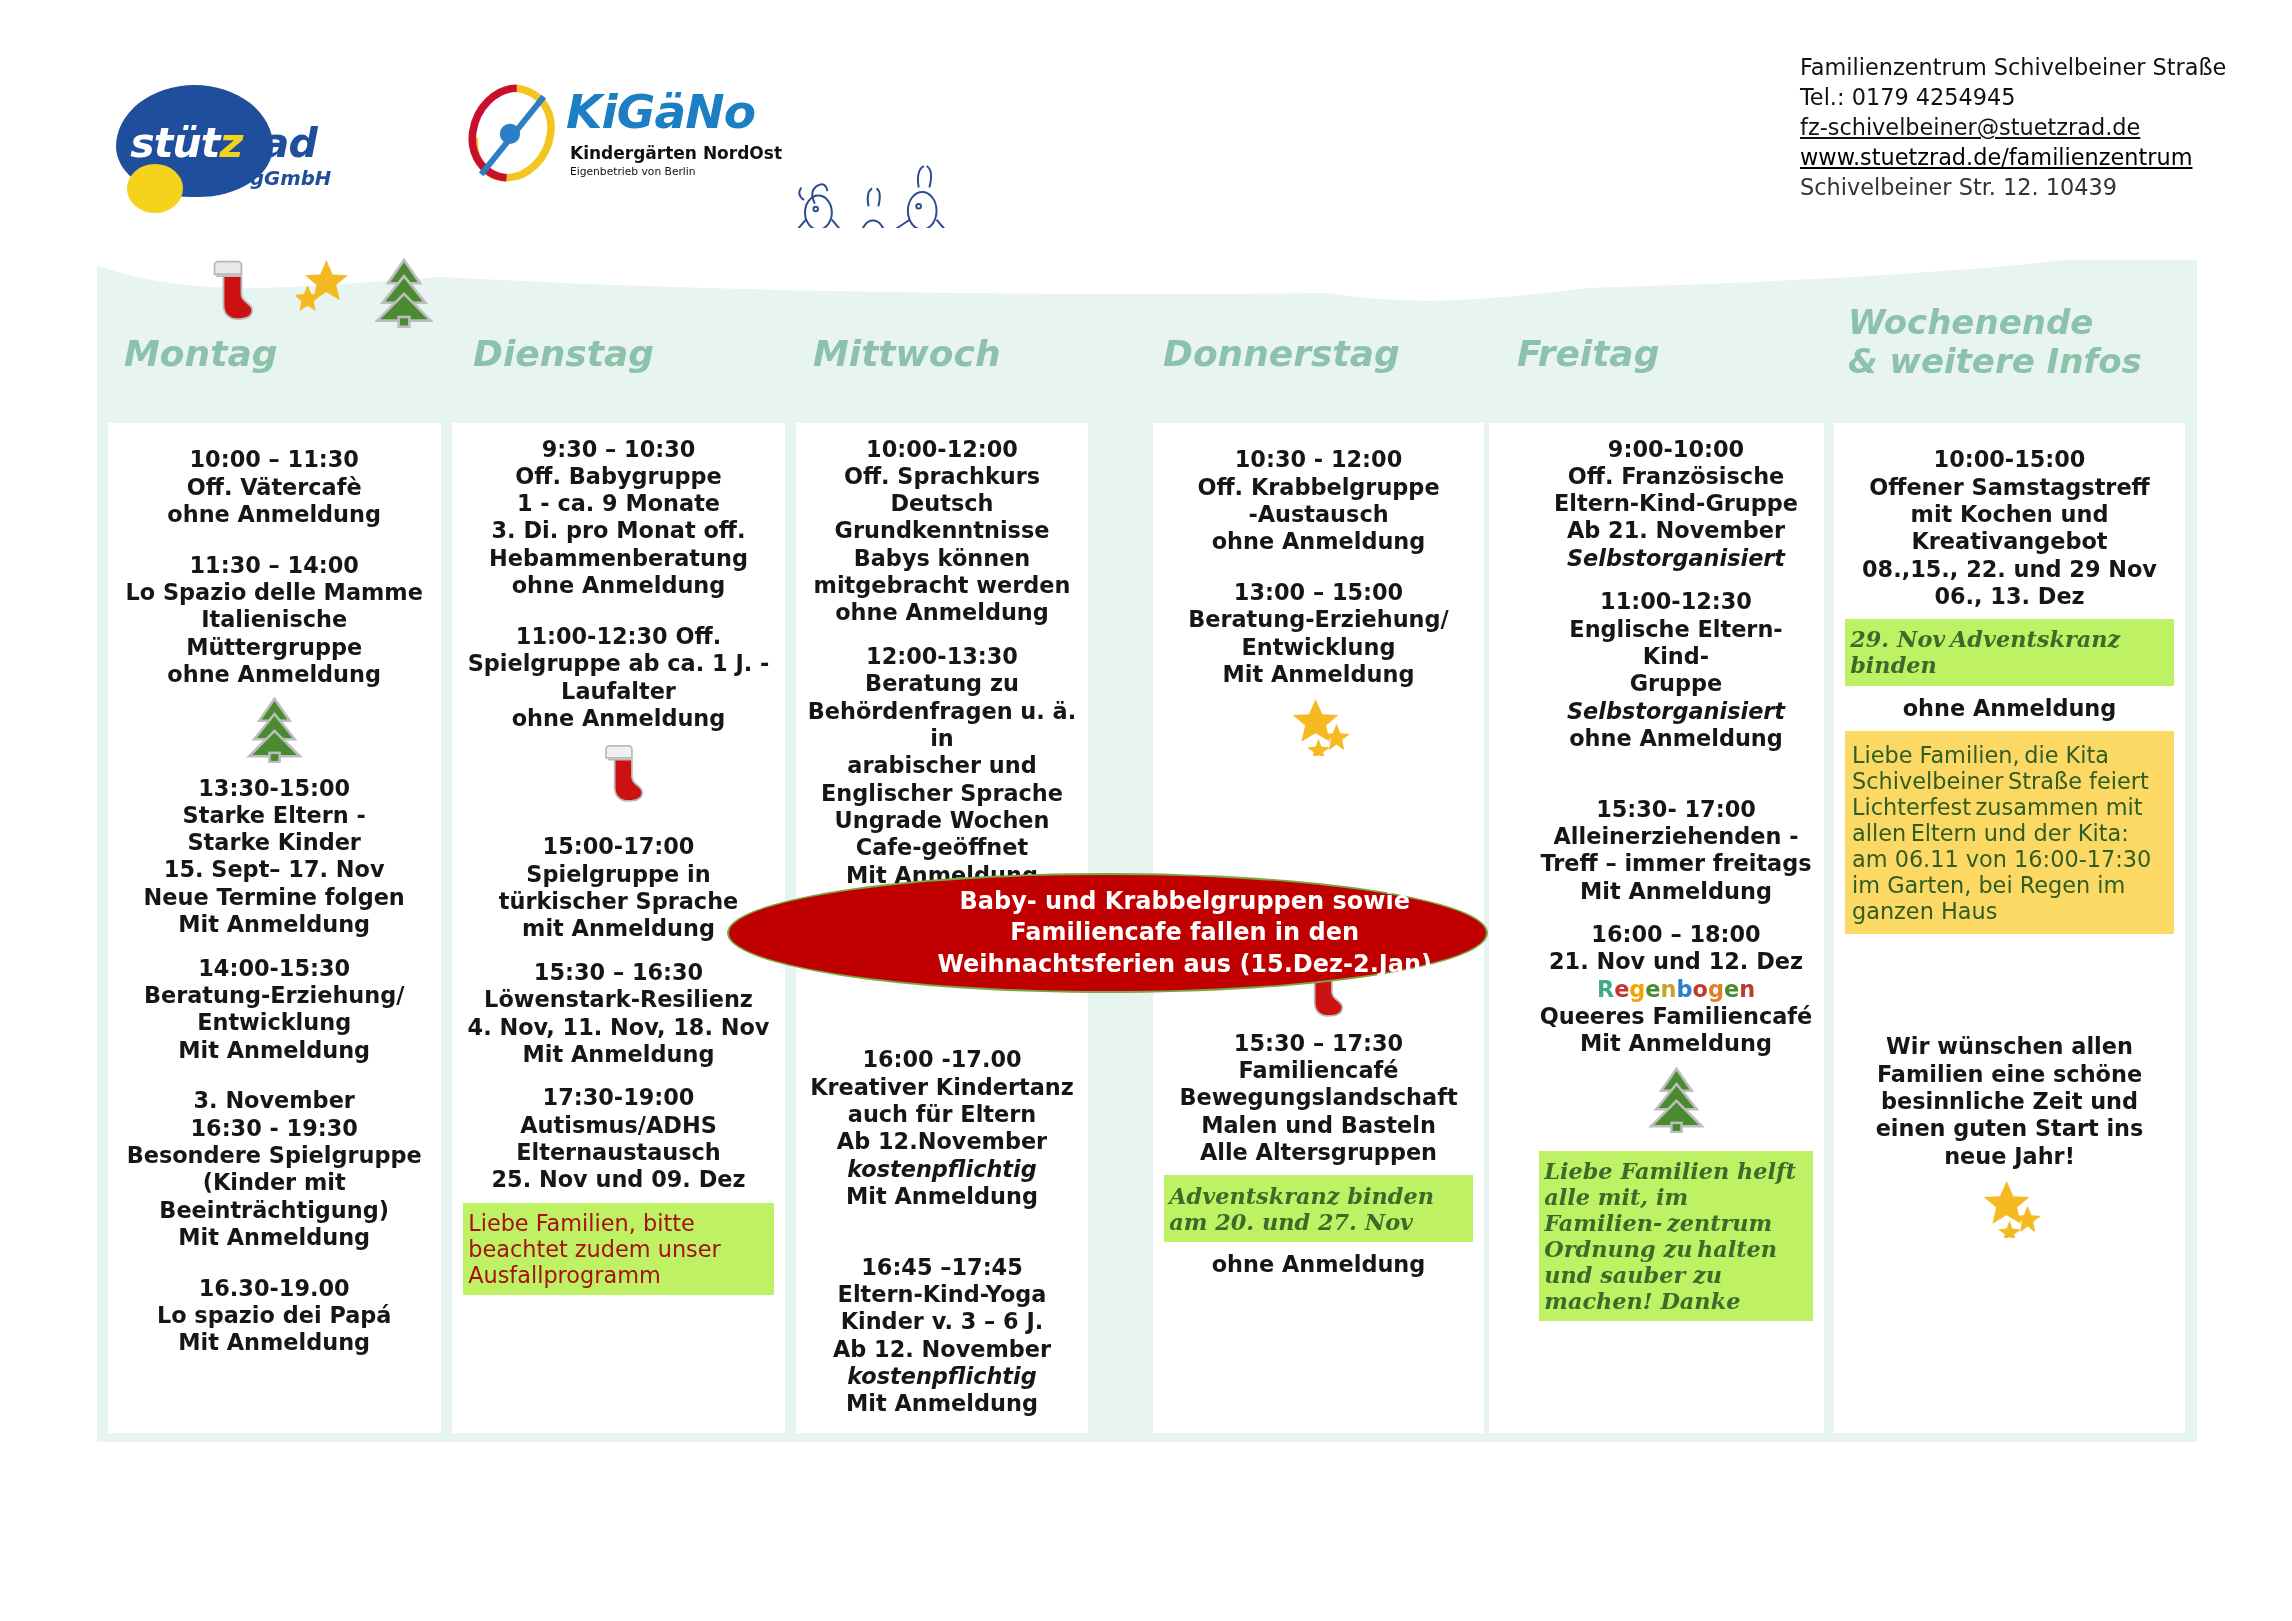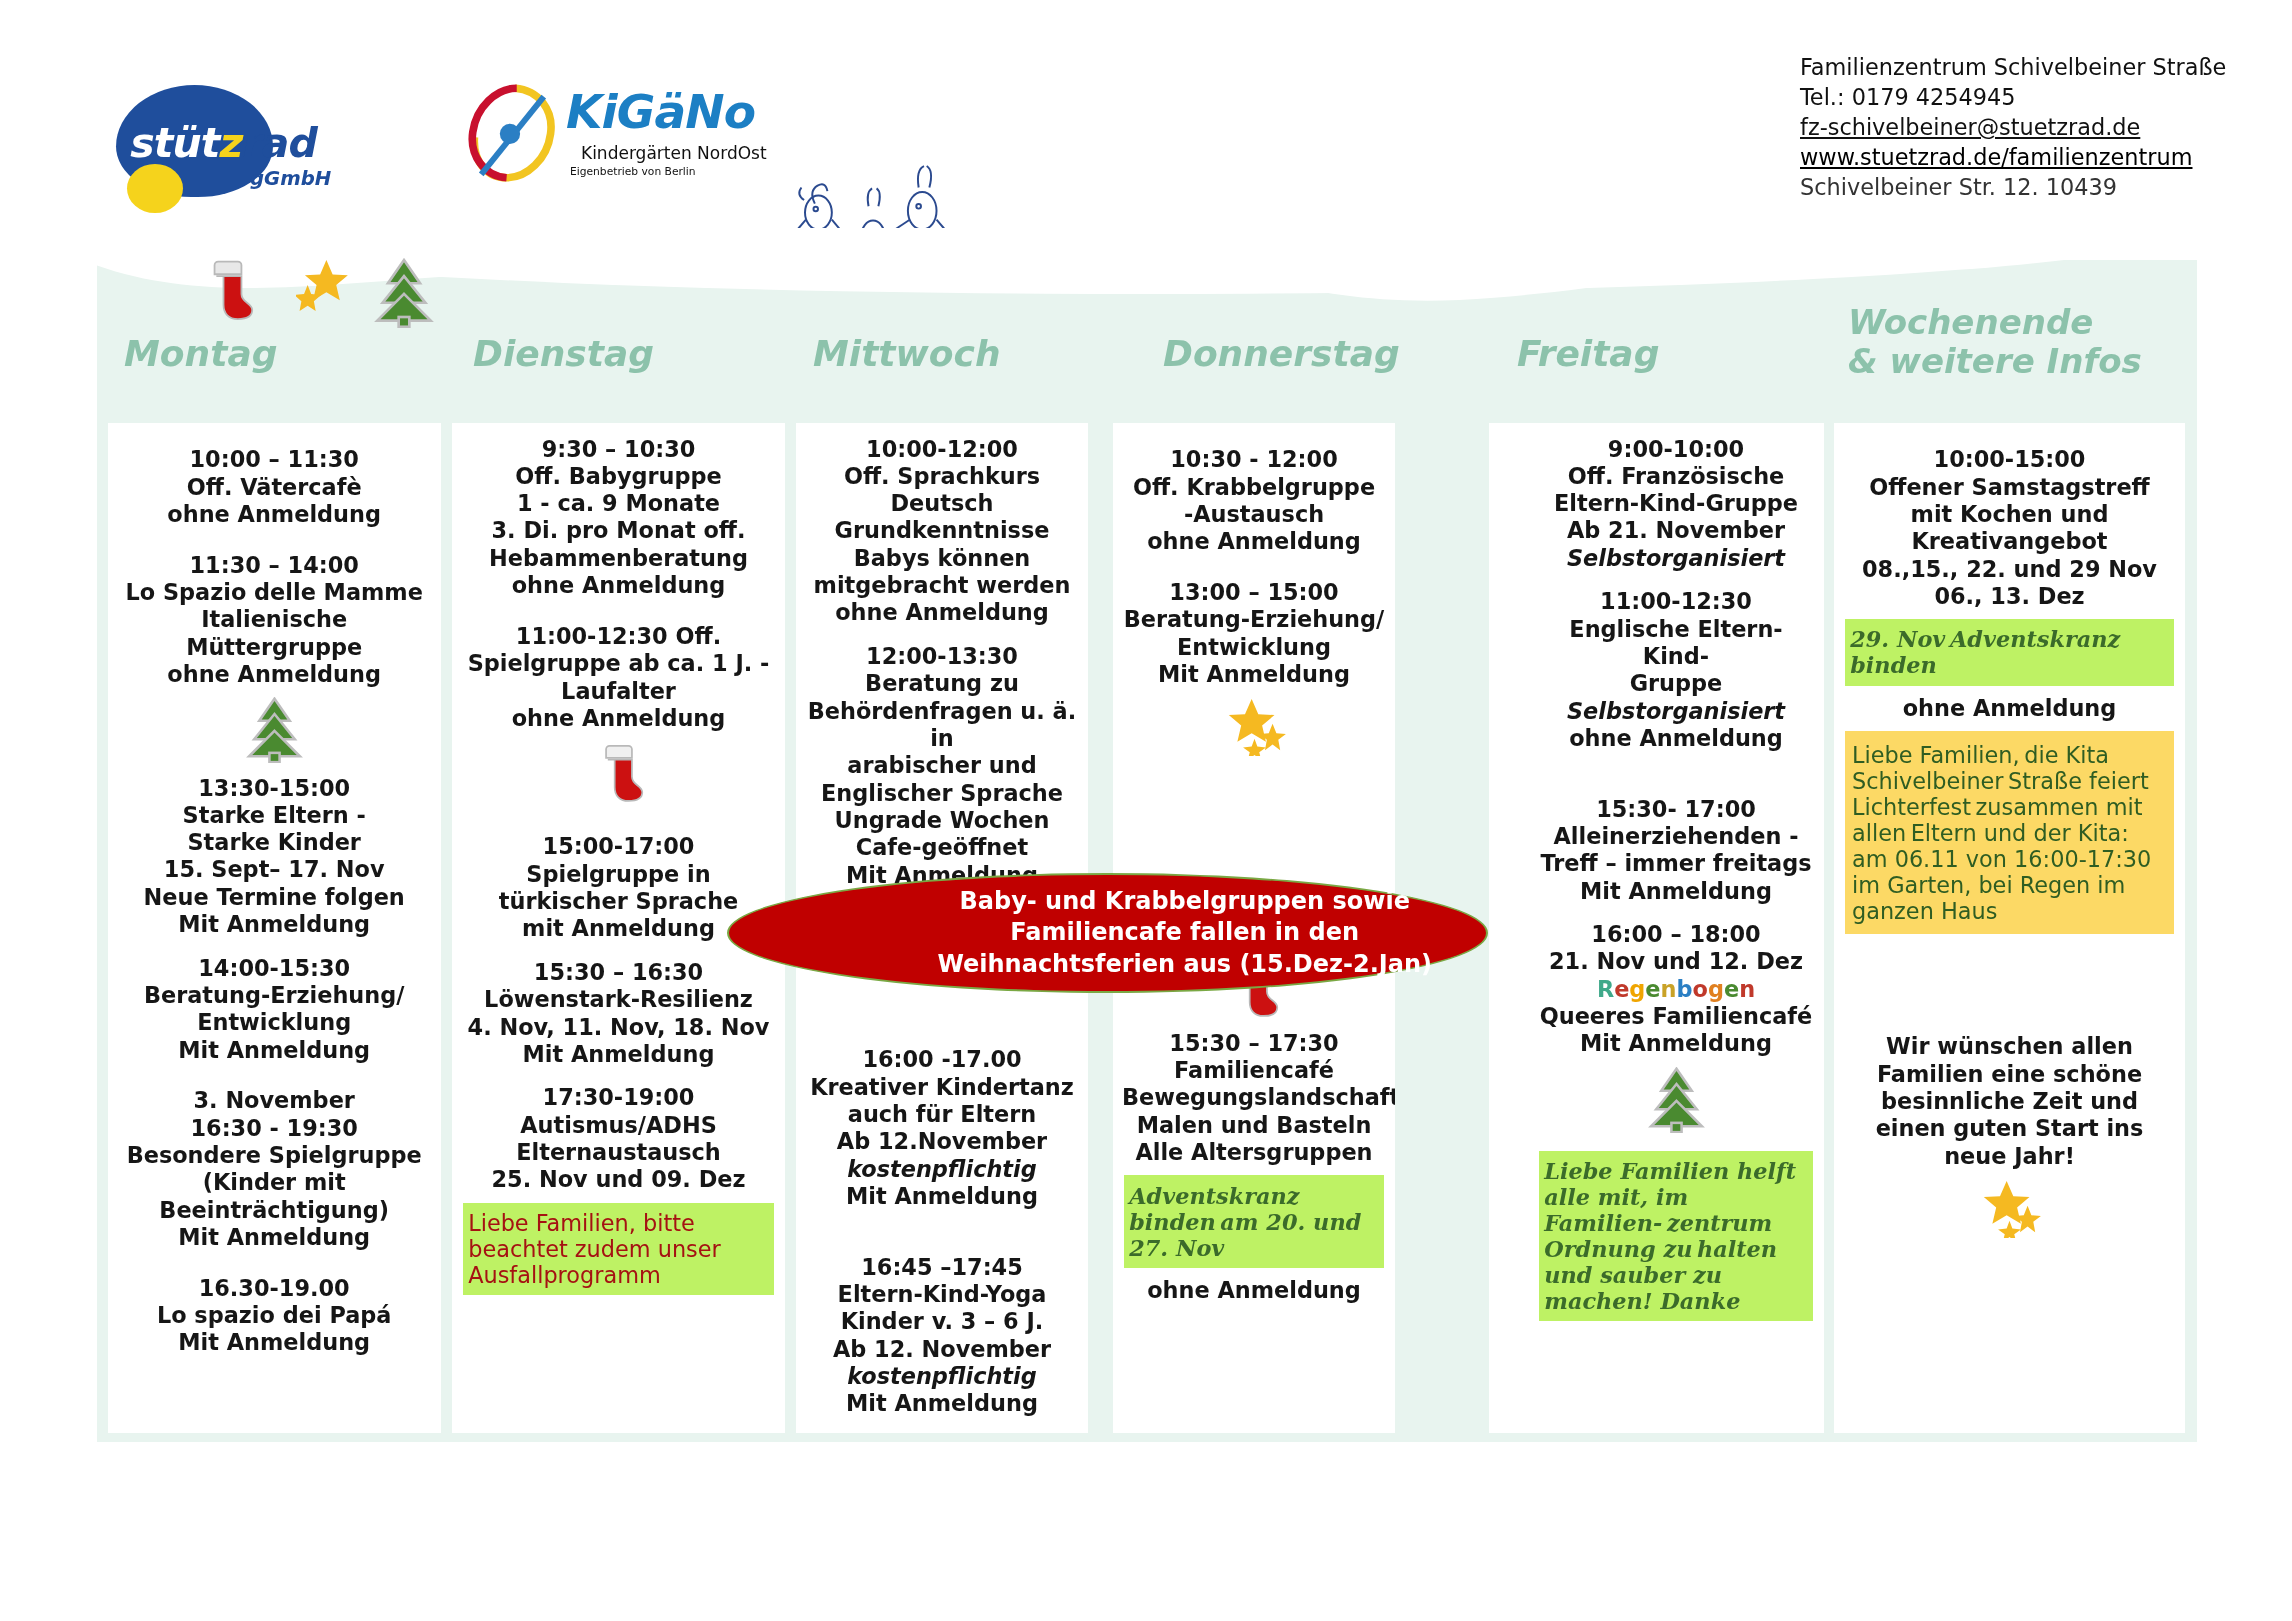--- a/index.html
+++ b/index.html
@@ -19,21 +19,21 @@
   .sr-dot{position:absolute;left:10.7px;top:79px;width:56px;height:49px;background:#f5d31c;border-radius:50%;}
   .sr-word{position:absolute;left:14.3px;top:34px;width:242px;color:#fff;font-size:41px;font-weight:700;
     font-style:italic;letter-spacing:-0.9px;}
   .sr-word .dark{color:#1f4e9c;}
   .sr-sub{position:absolute;left:134px;top:82px;color:#1f4e9c;font-size:19.7px;font-weight:700;font-style:italic;}
 
   .logo-kigaeno{position:absolute;left:466px;top:79px;width:322px;height:121px;}
   .kg-ring{position:absolute;left:0;top:3.6px;width:93px;height:100px;}
   .kg-text{position:absolute;left:100px;top:9px;color:#1c7fc4;font-size:47px;font-weight:700;
     font-style:italic;letter-spacing:-0.9px;line-height:1;}
-  .kg-sub1{position:absolute;left:115px;top:64px;color:#111;font-size:17px;font-weight:400;}
+  .kg-sub1{position:absolute;left:104px;top:64px;color:#111;font-size:17px;font-weight:700;}
   .kg-sub2{position:absolute;left:104px;top:86px;color:#111;font-size:10.7px;}
 
   .family-doodle{position:absolute;left:788px;top:157px;width:170px;height:112px;}
 
   .title-block{position:absolute;left:913px;top:79px;width:752px;text-align:center;}
   .title-l1{color:#1f3f87;font-size:50px;font-weight:800;line-height:1.06;text-align:center;}
   .title-l2{color:#1f3f87;font-size:50px;font-weight:800;line-height:1.06;text-align:center;}
   .title-date{color:#cc0000;font-size:43px;font-weight:700;font-style:italic;margin-top:7.2px;
      font-family:"DejaVu Serif","Liberation Serif",serif;text-align:center;}
 
@@ -336,21 +336,21 @@
       <div class="blk">
         <span class="ln">16:45 –17:45</span>
         <span class="ln">Eltern-Kind-Yoga</span>
         <span class="ln">Kinder v. 3 – 6 J.</span>
         <span class="ln c-gold">Ab 12. November</span>
         <span class="ln c-orange2 ital">kostenpflichtig</span>
         <span class="ln c-darkred">Mit Anmeldung</span>
       </div>
     </div>
 
-    <div class="col" style="left:1016px;width:282px;">
+    <div class="col" style="left:1056px;width:331px;">
       <div class="spacer-sm"></div>
       <div class="blk">
         <span class="ln">10:30 - 12:00</span>
         <span class="ln">Off. Krabbelgruppe</span>
         <span class="ln">-Austausch</span>
         <span class="ln c-red">ohne Anmeldung</span>
       </div>
       <div class="spacer"></div>
       <div class="blk">
         <span class="ln">13:00 – 15:00</span>

